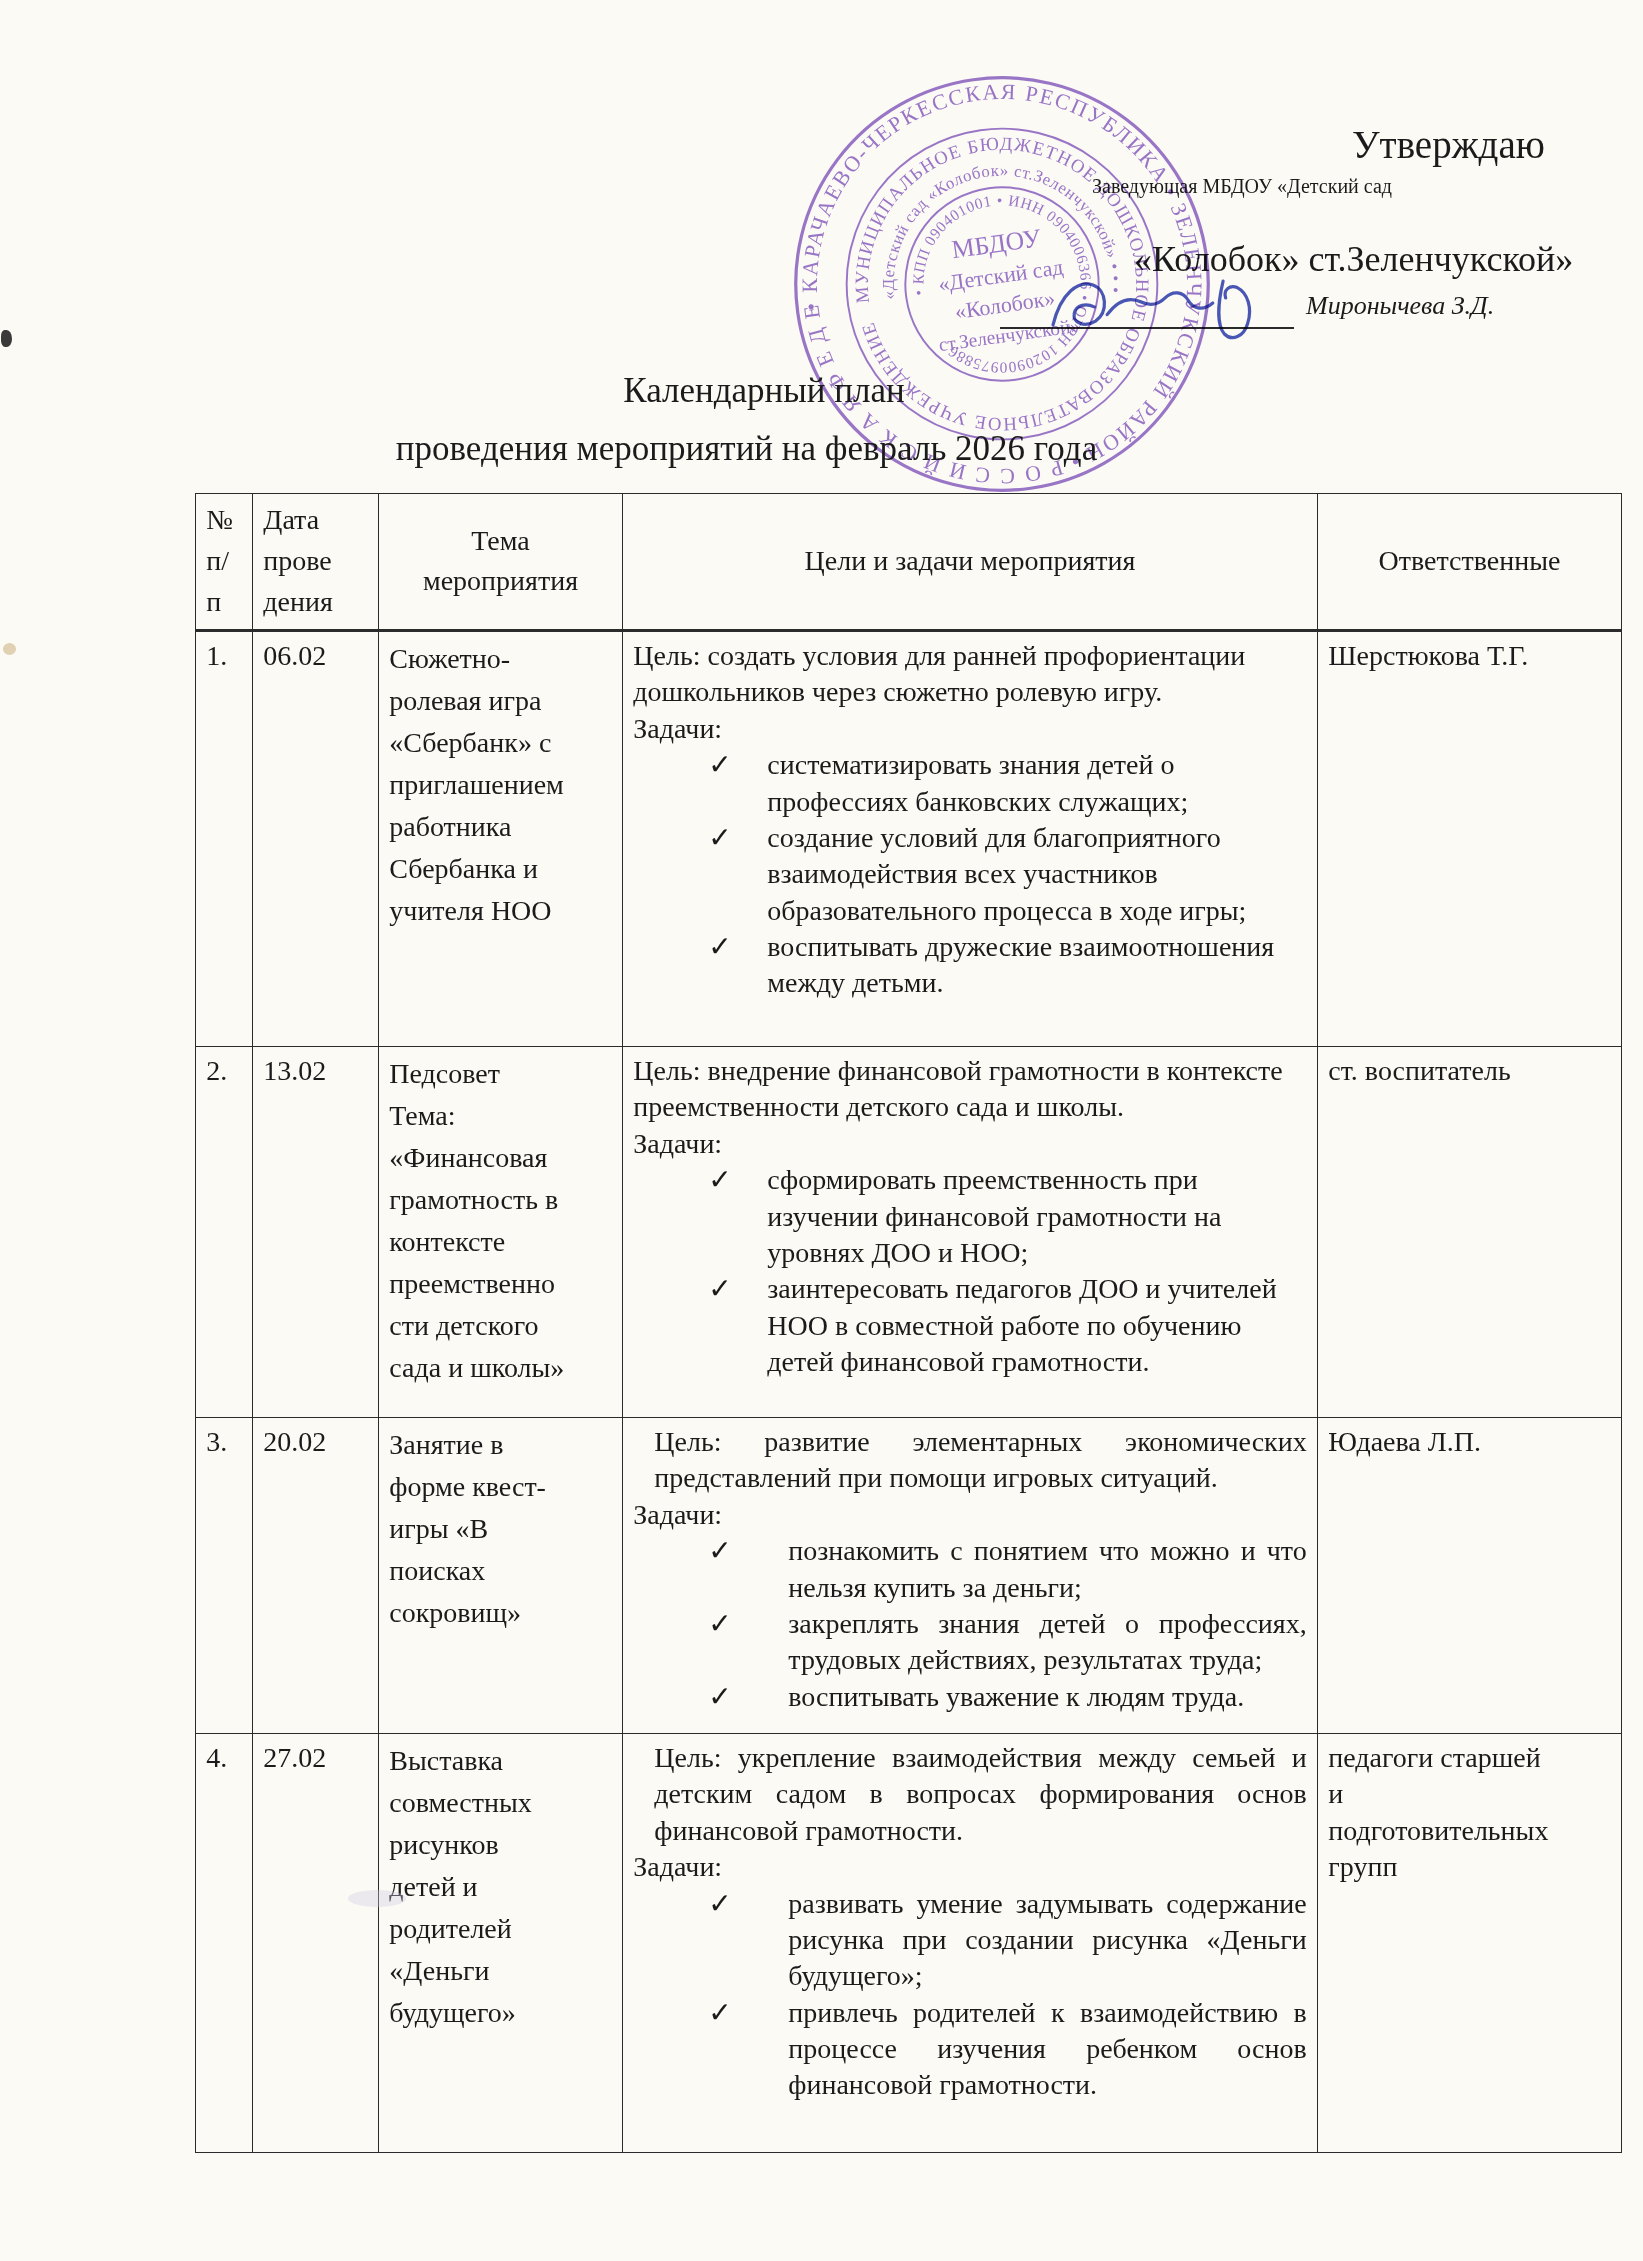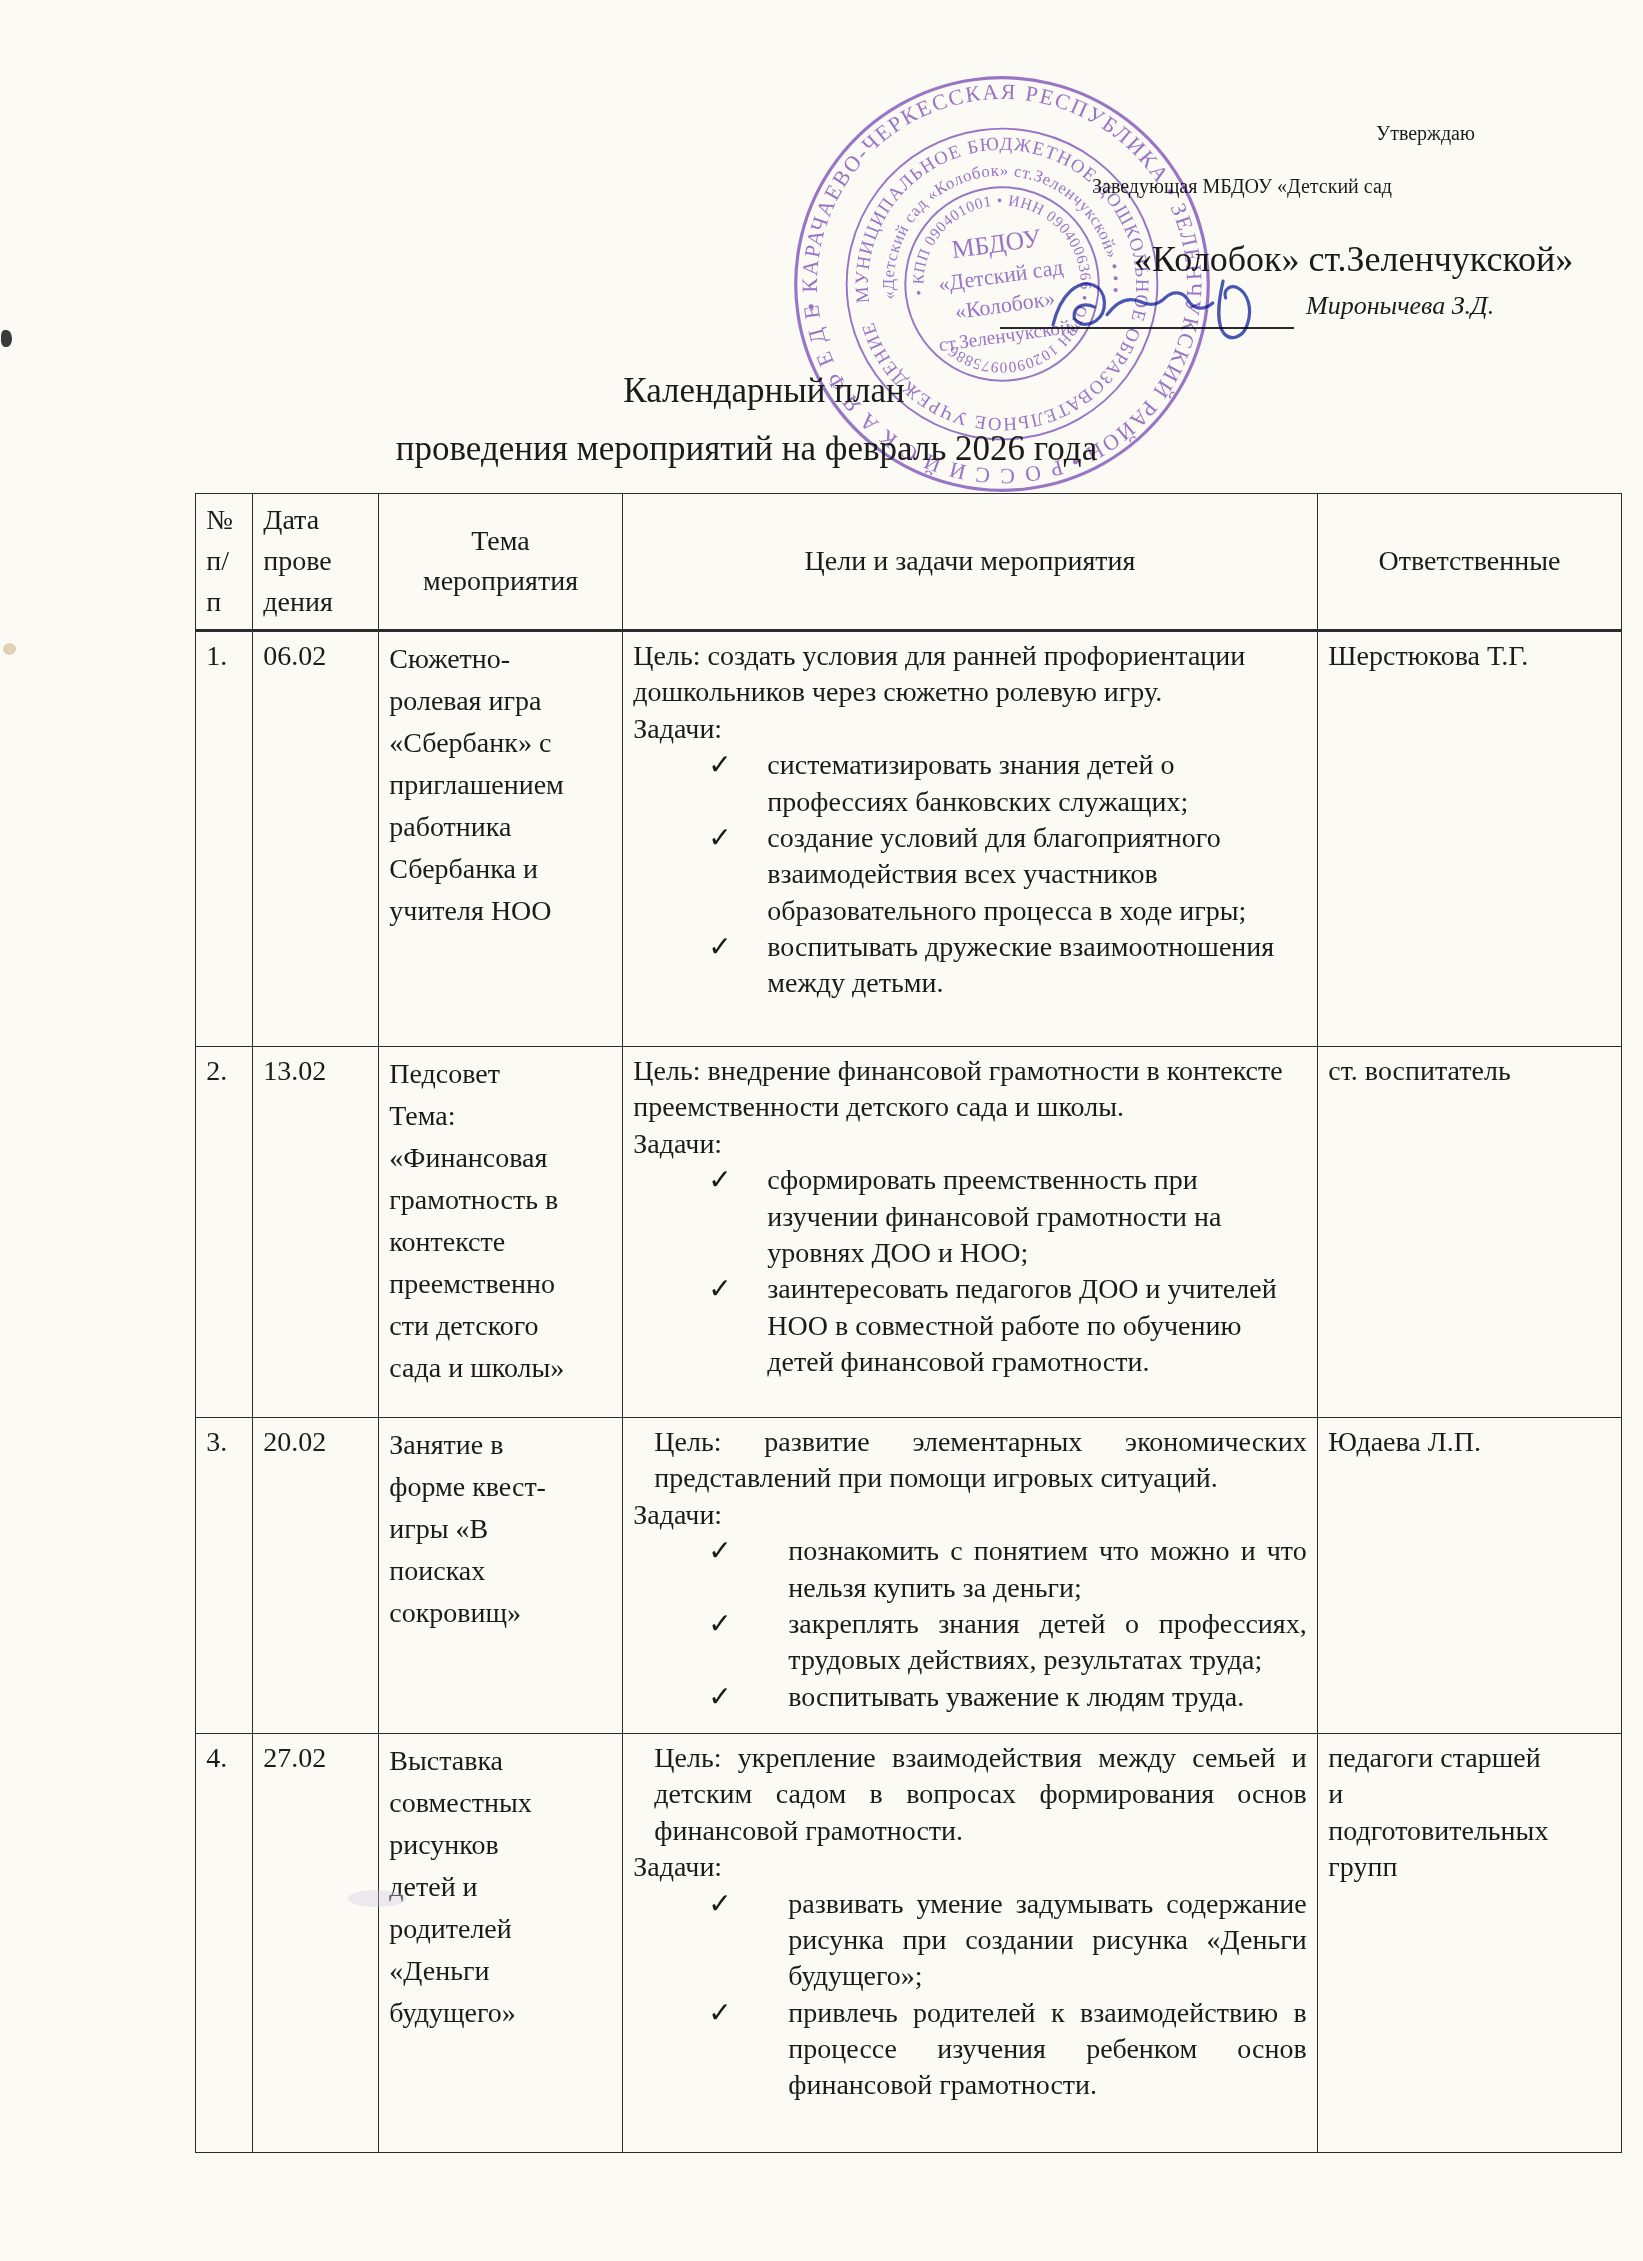--- a/index.html
+++ b/index.html
@@ -4,21 +4,21 @@
 <style>
   html,body{margin:0;padding:0;}
   body{
     width:1644px;height:2261px;position:relative;overflow:hidden;
     background:#fbfaf5;
     font-family:"Liberation Serif","DejaVu Serif",serif;
     color:#1b1b1b;
   }
   .abs{position:absolute;}
   
-  #approval-label{left:1352px;top:122px;font-size:20px;margin-left:24px;}
+  #approval-label{left:1352px;top:122px;font-size:39px;}
   #approver-1{left:1092px;top:175px;font-size:20px;}
   #approver-2{left:1134px;top:238px;font-size:36px;}
   #sig-underline{left:1000px;top:299px;width:294px;height:28px;border-bottom:2.6px solid #2a2a2a;}
   #approver-name{left:1306px;top:291px;font-size:26px;font-style:italic;}
   
   #doc-title{left:0;top:371px;width:1528px;text-align:center;font-size:35px;}
   #doc-subtitle{left:0;top:429px;width:1348px;text-align:center;font-size:35px;padding-left:145px;box-sizing:border-box;}
   
   #stamp{left:779px;top:61px;width:446px;height:446px;mix-blend-mode:multiply;opacity:.85;}
   #stamp text{font-family:"Liberation Serif","DejaVu Serif",serif;}

